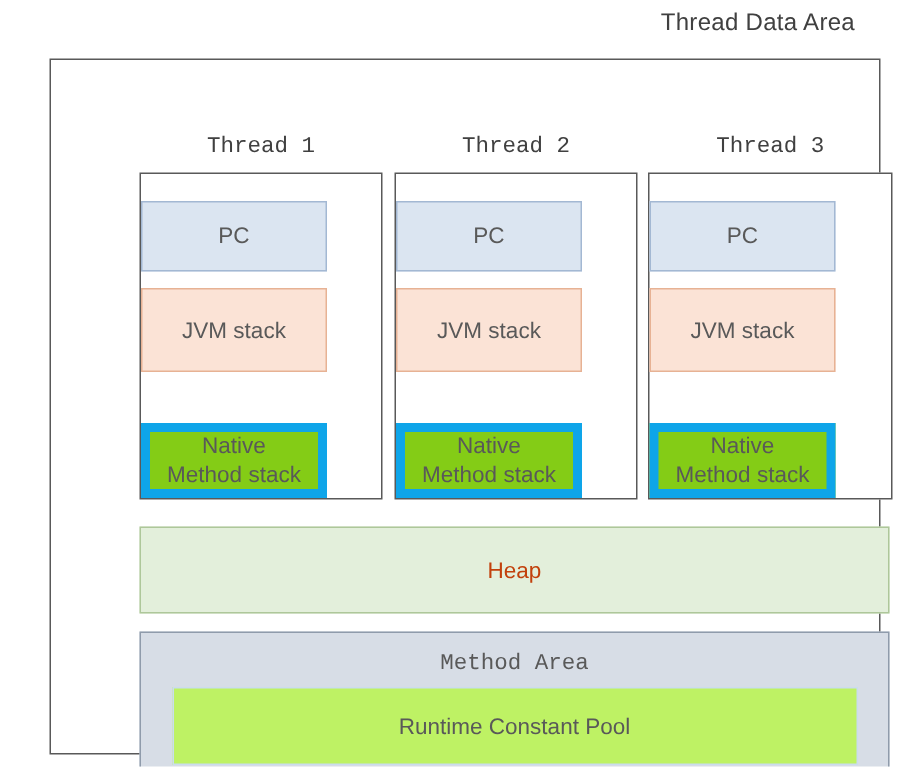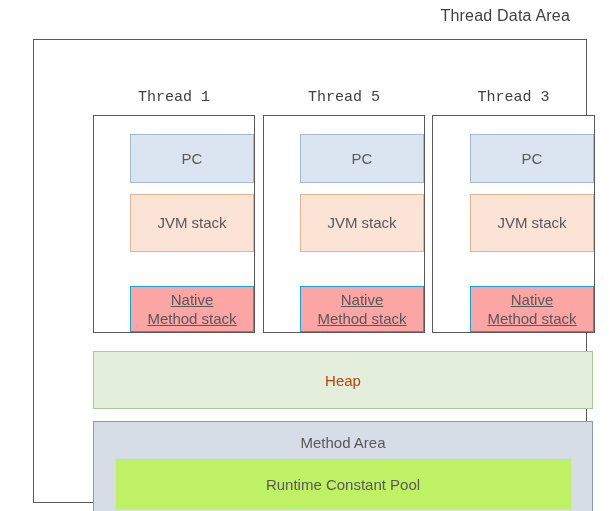--- a/index.html
+++ b/index.html
@@ -34,73 +34,74 @@
     white-space: nowrap;
     font-family: Liberation Mono, monospace;
   }
   .thread-label.t1 { left: 59px;  width: 162px; }
   .thread-label.t2 { left: 229px; width: 162px; }
   .thread-label.t3 { left: 398px; width: 163px; }
   .thread-box {
     position: absolute; top: 75px; height: 218px;
     border: 1px solid #595959;
     background: #ffffff;
-    display: flex; flex-direction: column; align-items: flex-end;
+    display: flex; flex-direction: column; align-items: flex-start;
     padding-top: 18px;
   }
   .thread-box.t1 { left: 59px;  width: 162px; }
   .thread-box.t2 { left: 229px; width: 162px; }
   .thread-box.t3 { left: 398px; width: 163px; }
   .cell {
     width: 124px;
     display: flex; flex-direction: column;
     align-items: center; justify-content: center;
     font-size: 15px; color: #595959;
     text-align: center; line-height: 19px;
   }
   .cell.pc     { height: 53px; margin-bottom: 11px; background: #dbe5f1; border: 1px solid #a3b8d3; }
   .cell.jvm    { height: 62px; margin-bottom: 34px; background: #fbe3d6; border: 1px solid #e7b294; }
-  .cell.native { height: 50px;                      background: #fca5a5; border: 1px solid #0ea5e9; text-decoration: underline; }
+  .cell.native { height: 50px;                      background: #84cc16; border: 6px solid #0ea5e9; }
   .cell .line { display: block; }
   .heap-box {
     position: absolute; left: 59px; top: 311px;
     width: 500px; height: 58px;
     background: #e3efdb; border: 1px solid #aec79a;
     display: flex; align-items: center; justify-content: center;
     font-size: 15px; color: #c2410c;
   }
   .method-area-box {
     position: absolute; left: 59px; top: 381px;
     width: 500px; height: 106px;
     background: #d7dde6; border: 1px solid #8f9bab;
   }
   .method-area-label {
     display: block; margin-top: 11px;
     text-align: center; font-size: 15px; color: #595959;
     line-height: 20px;
+    font-family: Liberation Mono, monospace;
   }
   .rcp-box {
     margin: 5px auto 0 auto;
     width: 457px; height: 52px;
     background: #bef264; border: 1px solid #cbdcee;
     display: flex; align-items: center; justify-content: center;
     font-size: 15px; color: #595959;
   }
 </style>
 </head>
 <body>
 
 <div class="canvas">
 
   <div class="diagram-title">Thread Data Area</div>
 
   <div class="outer-box">
 
     <div class="thread-label t1">Thread 1</div>
-    <div class="thread-label t2">Thread 5</div>
+    <div class="thread-label t2">Thread 2</div>
     <div class="thread-label t3">Thread 3</div>
 
     <div class="thread-box t1">
       <div class="cell pc">
         <span class="line">PC</span>
       </div>
       <div class="cell jvm">
         <span class="line">JVM stack</span>
       </div>
       <div class="cell native">

